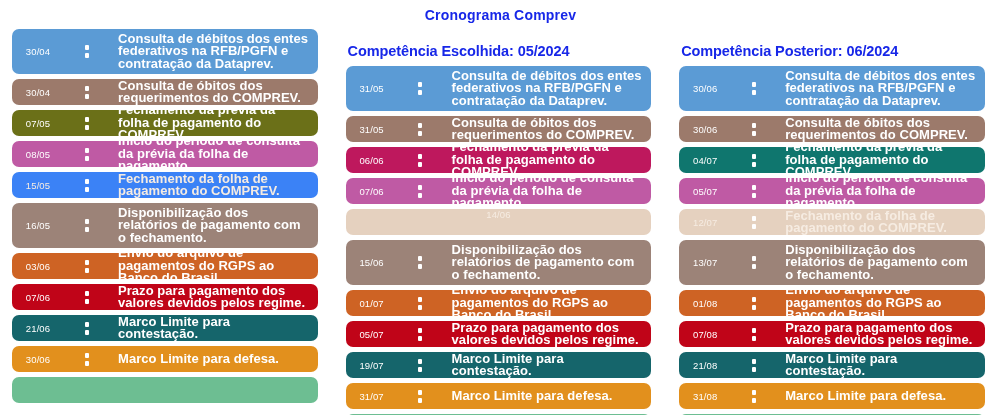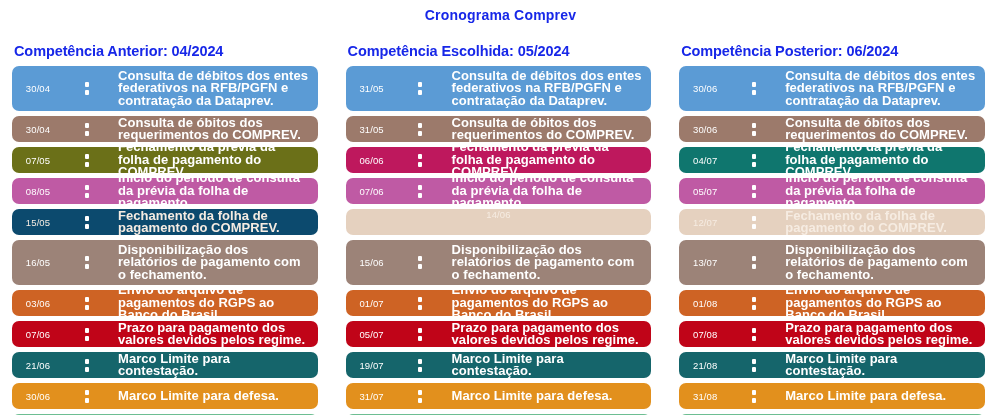--- a/index.html
+++ b/index.html
@@ -102,21 +102,20 @@
     background: #ffffff;
   }
 </style>
 </head>
 <body>
 
 <div id="page-title">Cronograma Comprev</div>
 
 <div id="columns">
     <div class="column">
-      <div class="column-title">Competência Anterior: 04/2024</div>
       <div class="rows">
         <div class="row tall" style="background: rgb(91, 155, 213);">
           <div class="row-date">30/04</div>
           <div class="row-marker">
             <i></i>
             <i></i>
           </div>
           <div class="row-text">Consulta de débitos dos entes federativos na RFB/PGFN e contratação da Dataprev.</div>
         </div>
         <div class="row" style="background: rgb(156, 122, 107);">
@@ -136,21 +135,21 @@
           <div class="row-text">Fechamento da prévia da folha de pagamento do COMPREV.</div>
         </div>
         <div class="row" style="background: rgb(191, 90, 164);">
           <div class="row-date">08/05</div>
           <div class="row-marker">
             <i></i>
             <i></i>
           </div>
           <div class="row-text">Inicio do periodo de consulta da prévia da folha de pagamento.</div>
         </div>
-        <div class="row muted" style="background: #0c4a6e; align-items: center;">
+        <div class="row muted" style="background: #3b82f6; align-items: center;">
           <div class="row-date">15/05</div>
           <div class="row-marker">
             <i></i>
             <i></i>
           </div>
           <div class="row-text">Fechamento da folha de pagamento do COMPREV.</div>
         </div>
         <div class="row tall" style="background: rgb(156, 131, 120);">
           <div class="row-date">16/05</div>
           <div class="row-marker">

